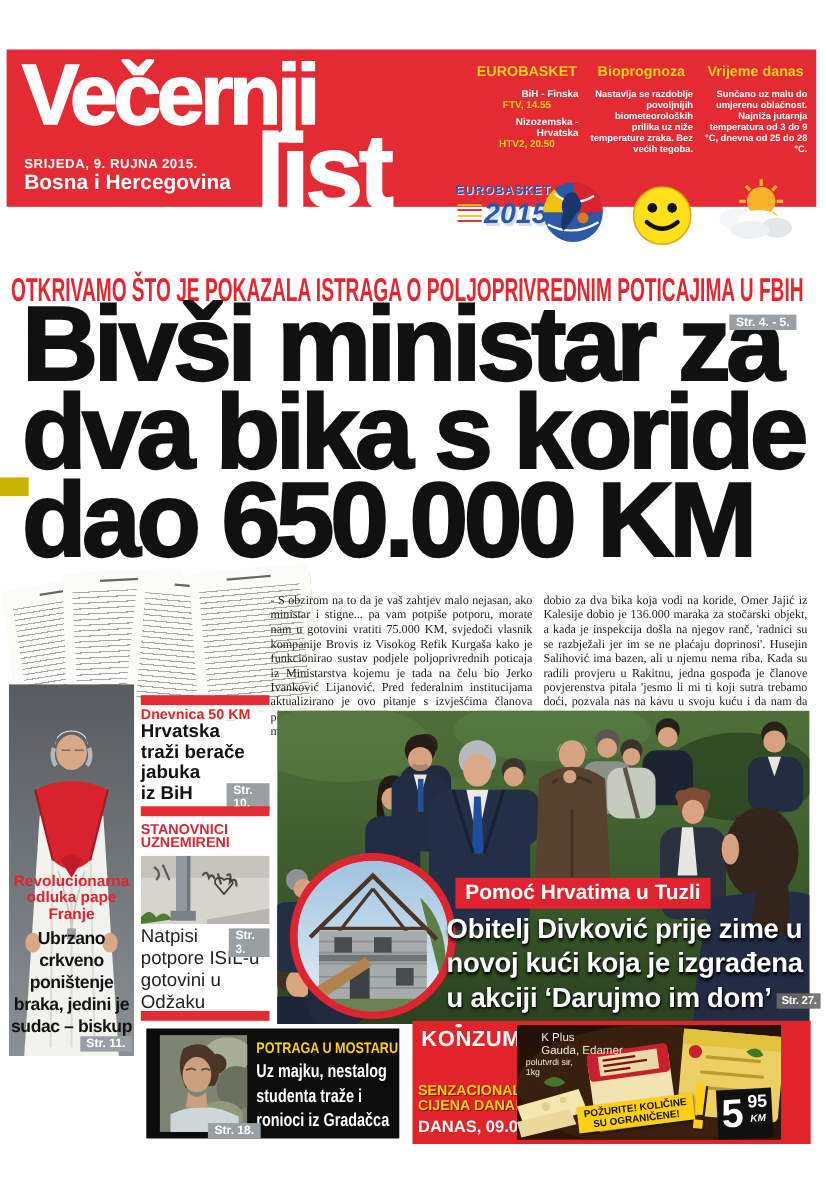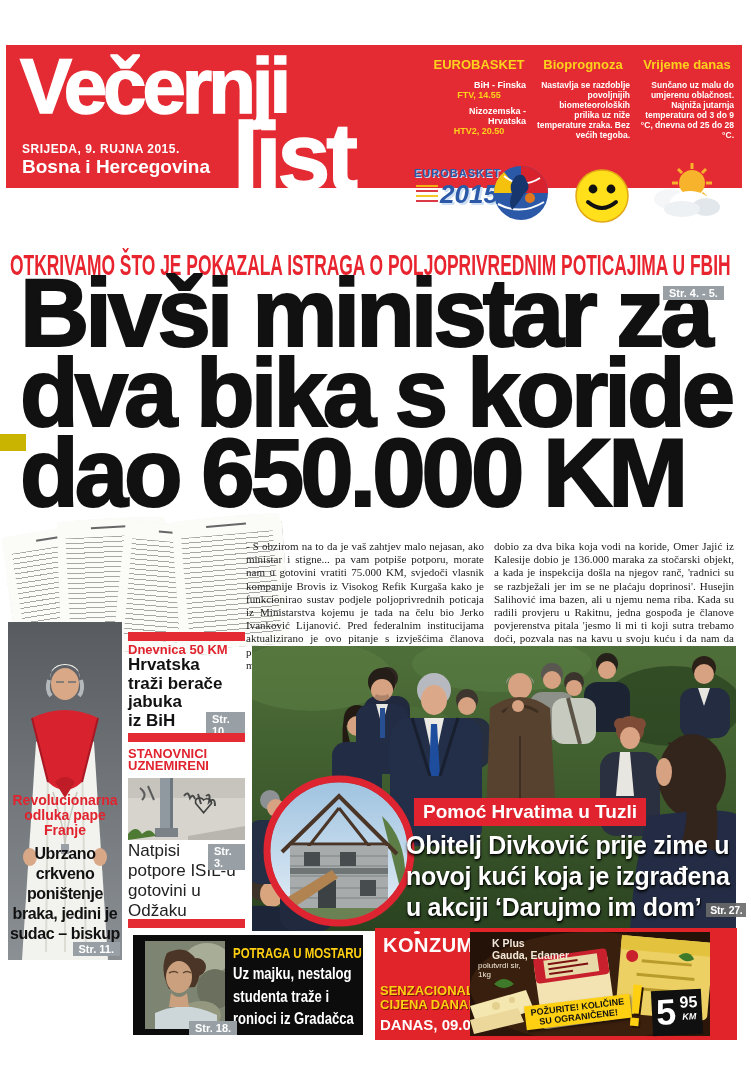--- a/index.html
+++ b/index.html
@@ -94,21 +94,21 @@
   
   .ad { position:absolute; left:375px; top:928px; width:362px; height:112px; background:#e02429; z-index:3; }
   .ad-brand { position:absolute; left:8px; top:6px; color:#fff; font-weight:900; font-size:20px; letter-spacing:.5px; }
   .ad-brand i { position:absolute; left:31px; top:-3px; width:6px; height:3px; background:#fff; border-radius:50%; }
   .ad-promo { position:absolute; left:5px; top:56px; color:#ffd012; font-weight:bold; font-size:13px; line-height:14px;
               text-shadow:1px 1px 0 #7c1111; }
   .ad-date { position:absolute; left:5px; top:88px; color:#fff; font-weight:bold; font-size:15px; }
   .ad-panel { position:absolute; left:95px; top:4px; width:240px; height:104px; overflow:hidden;
               background:radial-gradient(circle at 45% 45%, #4a2a12 0%, #2b1609 55%, #170c05 100%); }
   .ad-prod { position:absolute; left:8px; top:5px; color:#f2e9da; z-index:2; }
-  .ad-prod .b { font-weight:bold; font-size:10.5px; line-height:12px;padding-left:14px; }
+  .ad-prod .b { font-weight:normal; font-size:10.5px; line-height:12px;padding-left:14px; }
   .ad-prod .s { font-size:8px; line-height:9px; }
   .ad-sticker { position:absolute; left:150px; top:72px; transform:rotate(-7deg); background:#ffd012;
                 color:#111; font-weight:bold; font-size:9px; line-height:10px; text-align:center;
                 padding:2px 6px; z-index:4; box-shadow:1px 2px 3px rgba(0,0,0,.5); }
   .ad-excl { position:absolute; left:251px; top:50px; color:#ffd012; font-weight:900; font-size:60px; line-height:56px;
              transform:rotate(5deg); text-shadow:2px 2px 0 #2a1506; z-index:4; }
   .ad-price { position:absolute; left:277px; top:62px; width:50px; height:45px; background:#101010;
               transform:rotate(-3deg); color:#fff; z-index:4; }
   .ad-price .n { position:absolute; left:4px; top:2px; font-weight:900; font-size:36px; line-height:40px; }
   .ad-price .c { position:absolute; left:28px; top:4px; font-weight:900; font-size:16px; }

